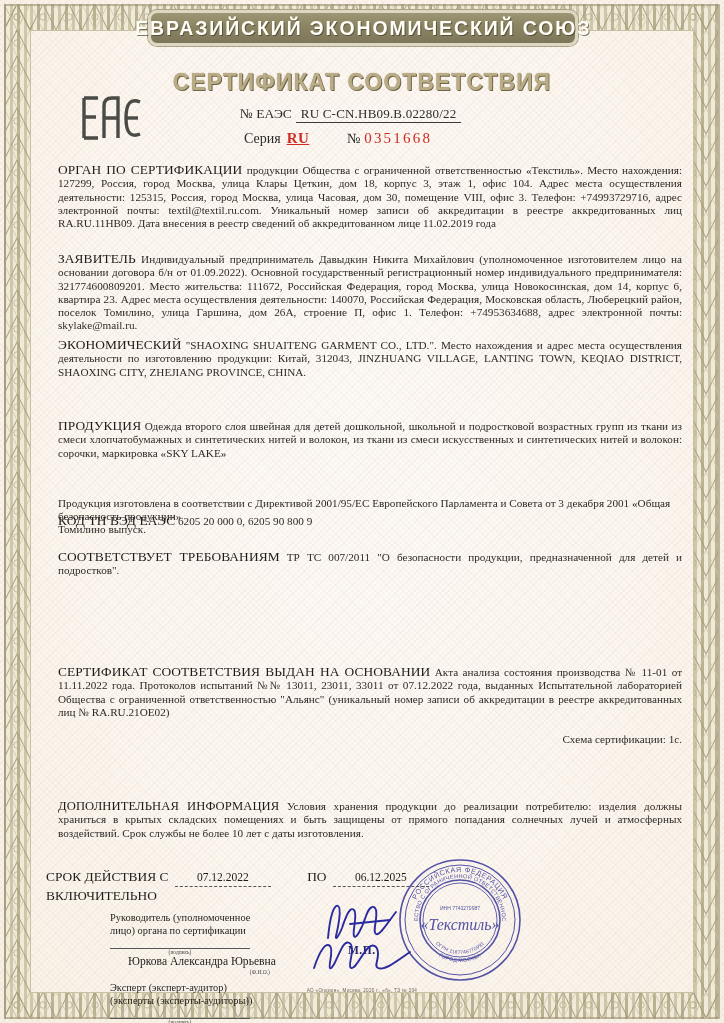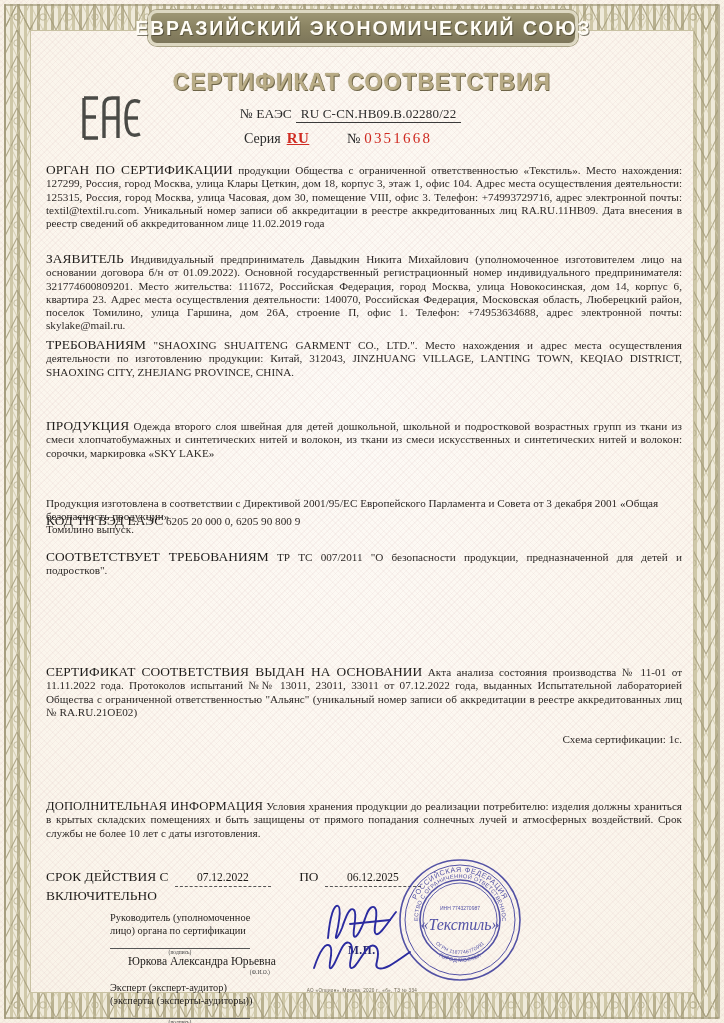--- a/index.html
+++ b/index.html
@@ -96,21 +96,21 @@
   .serline{
     position:absolute; left:244px; top:130px;
     font-size:14px; color:#2b2b2b;
   }
   .serline .ru{color:#cf2b22;font-weight:bold;letter-spacing:.5px;margin-left:6px;font-size:15px;text-decoration:underline;}
   .serline .num{color:#cf2b22;letter-spacing:2.2px;font-size:15px;}
   .serline .numsym{margin-left:38px;color:#2b2b2b;}
   
   .block{
     position:absolute;
-    left:46px; right:42px;
+    left:58px; right:42px;
     font-size:11.2px;
     line-height:13.3px;
     color:#2e2a28;
     text-align:justify;
   }
   .hd{
     font-size:13.4px;
     letter-spacing:.1px;
     color:#1e1c1a;
     white-space:nowrap;
@@ -232,21 +232,21 @@
     <span class="hd">ОРГАН ПО СЕРТИФИКАЦИИ</span>
     <span class="sub">продукции Общества с ограниченной ответственностью «Текстиль». Место нахождения: 127299, Россия, город Москва, улица Клары Цеткин, дом 18, корпус 3, этаж 1, офис 104. Адрес места осуществления деятельности: 125315, Россия, город Москва, улица Часовая, дом 30, помещение VIII, офис 3. Телефон: +74993729716, адрес электронной почты: textil@textil.ru.com. Уникальный номер записи об аккредитации в реестре аккредитованных лиц RA.RU.11НВ09. Дата внесения в реестр сведений об аккредитованном лице 11.02.2019 года</span>
   </div>
 
   <div class="block" style="top:252px;">
     <span class="hd">ЗАЯВИТЕЛЬ</span>
     <span class="sub">Индивидуальный предприниматель Давыдкин Никита Михайлович (уполномоченное изготовителем лицо на основании договора б/н от 01.09.2022). Основной государственный регистрационный номер индивидуального предпринимателя: 321774600809201. Место жительства: 111672, Российская Федерация, город Москва, улица Новокосинская, дом 14, корпус 6, квартира 23. Адрес места осуществления деятельности: 140070, Российская Федерация, Московская область, Люберецкий район, поселок Томилино, улица Гаршина, дом 26А, строение П, офис 1. Телефон: +74953634688, адрес электронной почты: skylake@mail.ru.</span>
   </div>
 
   <div class="block" style="top:338px;">
-    <span class="hd">ТРЕБОВАНИЯМ</span>
+    <span class="hd">ЭКОНОМИЧЕСКИЙ</span>
     <span class="sub">"SHAOXING SHUAITENG GARMENT CO., LTD.". Место нахождения и адрес места осуществления деятельности по изготовлению продукции: Китай, 312043, JINZHUANG VILLAGE, LANTING TOWN, KEQIAO DISTRICT, SHAOXING CITY, ZHEJIANG PROVINCE, CHINA.</span>
   </div>
 
   <div class="block" style="top:419px;">
     <span class="hd">ПРОДУКЦИЯ</span>
     <span class="sub">Одежда второго слоя швейная для детей дошкольной, школьной и подростковой возрастных групп из ткани из смеси хлопчатобумажных и синтетических нитей и волокон, из ткани из смеси искусственных и синтетических нитей и волокон: сорочки, маркировка «SKY LAKE»</span>
     <div class="sub smallgap" style="text-align:left;margin-top:37px;">Продукция изготовлена в соответствии с Директивой 2001/95/ЕС Европейского Парламента и Совета от 3 декабря 2001 «Общая безопасность продукции»</div>
     <div class="sub" style="text-align:left;">Томилино выпуск.</div>
   </div>
 
@@ -267,21 +267,21 @@
   </div>
 
   <div class="block" style="top:800px;">
     <span class="hd hd-sm">ДОПОЛНИТЕЛЬНАЯ ИНФОРМАЦИЯ</span>
     <span class="sub">Условия хранения продукции до реализации потребителю: изделия должны храниться в крытых складских помещениях и быть защищены от прямого попадания солнечных лучей и атмосферных воздействий. Срок службы не более 10 лет с даты изготовления.</span>
   </div>
 
   <div class="valid">
     <span>СРОК ДЕЙСТВИЯ С</span>
     <span class="dashline">07.12.2022</span>
-    <span style="margin-left:22px;">ПО</span>
+    <span style="margin-left:30px;">ПО</span>
     <span class="dashline">06.12.2025</span>
     <div>ВКЛЮЧИТЕЛЬНО</div>
   </div>
 
   <div class="sigs">
     <div class="sigrow">
       <div class="sigrole">
         <div>Руководитель (уполномоченное</div>
         <div>лицо) органа по сертификации</div>
       </div>

